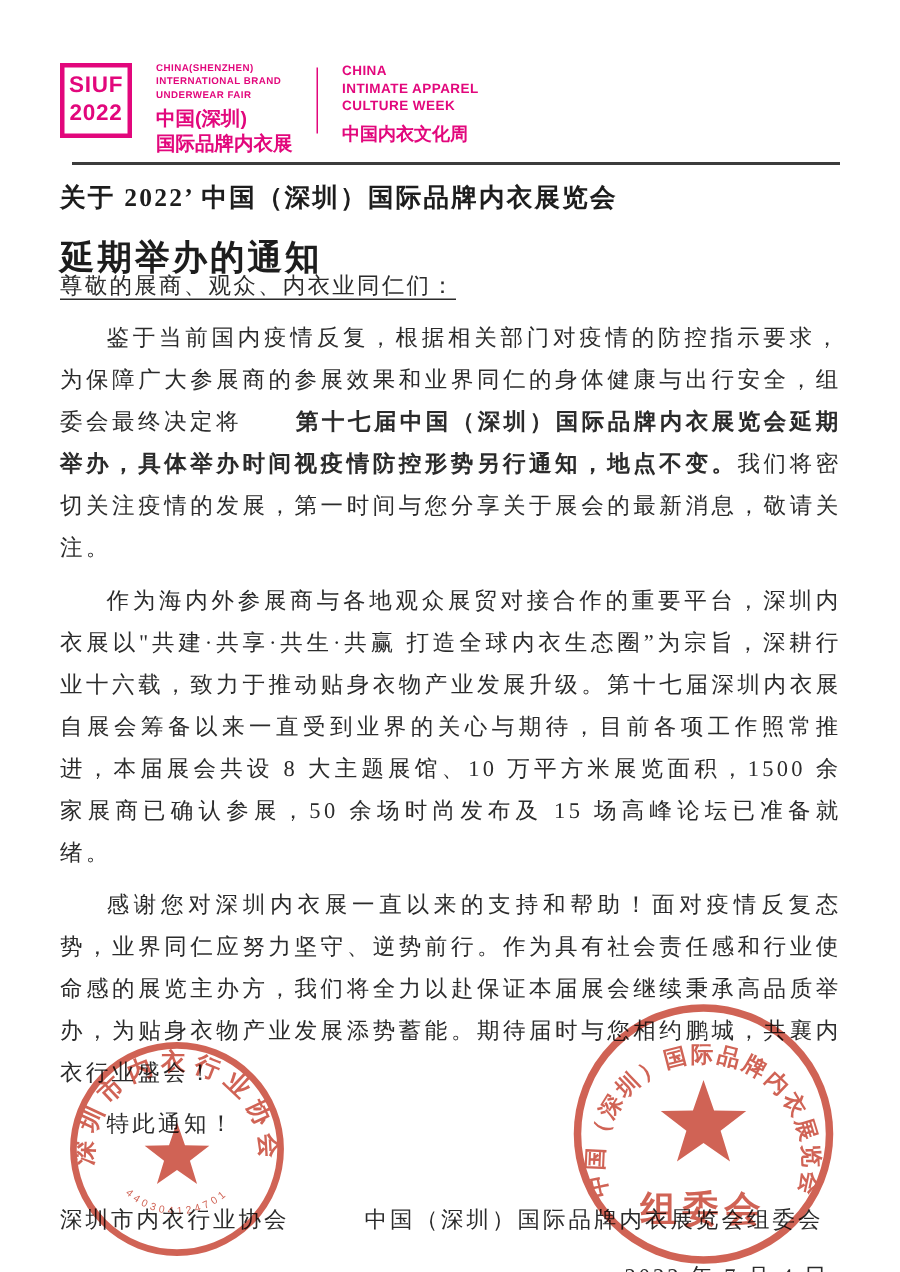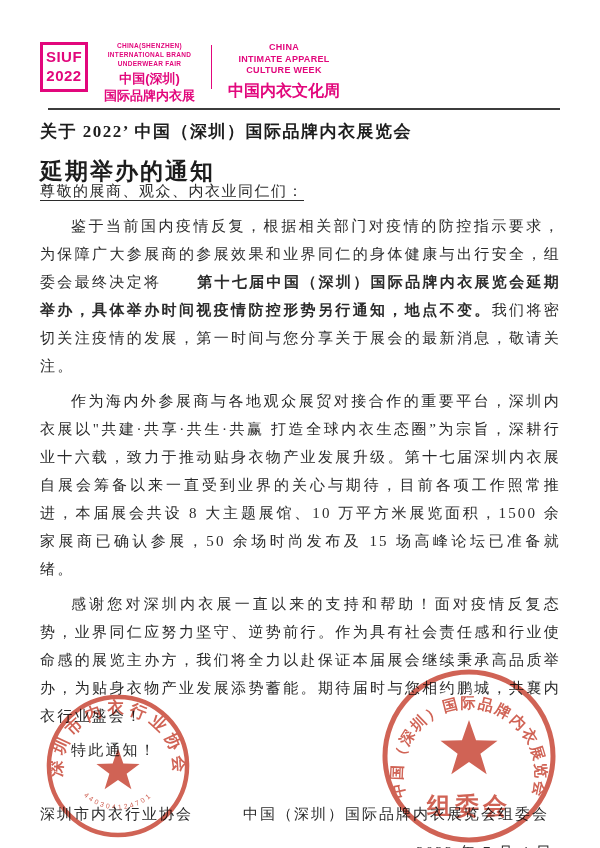--- a/index.html
+++ b/index.html
@@ -6,37 +6,37 @@
   .page{
     position:relative;
     width:600px;height:848px;
     margin:0 auto;
     background:#ffffff;
     overflow:hidden;
     font-family:"Liberation Serif","DejaVu Serif",serif;
     color:#2b2b2b;
   }
   
-  .letterhead{position:absolute;left:40px;top:42px;width:520px;text-align:center;}
+  .letterhead{position:absolute;left:40px;top:42px;width:520px;}
   .logo-row{display:flex;align-items:flex-start;}
   .siuf-box{
     width:36px;height:40px;
     border:3px solid var(--brand);
     color:var(--brand);
     font-family:"Liberation Sans","DejaVu Sans",sans-serif;
     font-weight:bold;font-size:15px;line-height:1.25;
     display:flex;flex-direction:column;justify-content:center;align-items:center;
     letter-spacing:0.5px;padding:2px 3px;
   }
   .logo-col{margin-left:16px;color:var(--brand);
     font-family:"Liberation Sans","DejaVu Sans",sans-serif;}
   .logo-en{font-size:6.5px;font-weight:bold;line-height:1.35;letter-spacing:0.3px;}
   .logo-en2{font-size:9px;font-weight:bold;line-height:1.3;letter-spacing:0.3px;}
   .logo-cn{font-size:13px;font-weight:bold;line-height:1.25;margin-top:3px;}
-  .logo-cn2{font-size:16px;font-weight:bold;margin-top:4px;}
+  .logo-cn2{font-size:12px;font-weight:bold;margin-top:4px;}
   .logo-divider{width:1px;height:44px;background:var(--brand);margin:3px 0 0 16px;}
   .head-rule{position:absolute;left:48px;top:108px;width:512px;height:2px;background:#3c3c3c;}
   
   .title-block{
     position:absolute;left:40px;top:120px;width:520px;text-align:left;
     font-family:Liberation Serif, serif;
     font-weight:bold;color:#1d1d1d;
   }
   .title-l1{font-size:17px;letter-spacing:1.5px;}
   .title-l2{font-size:23px;letter-spacing:2px;margin-top:13px;}

